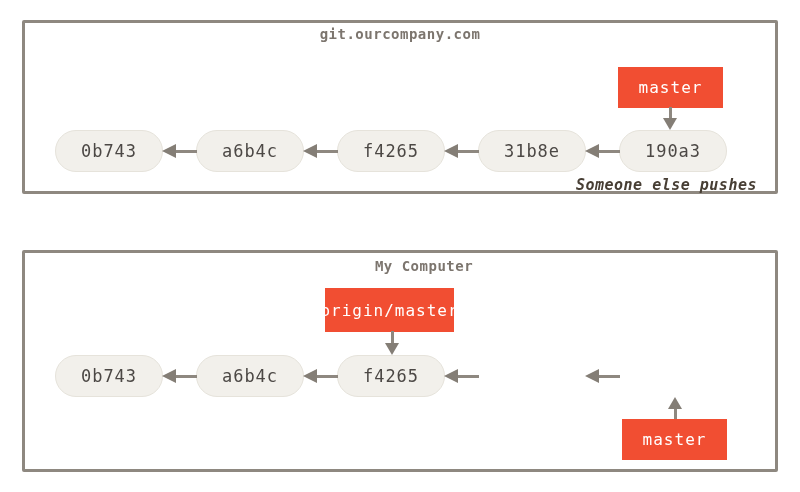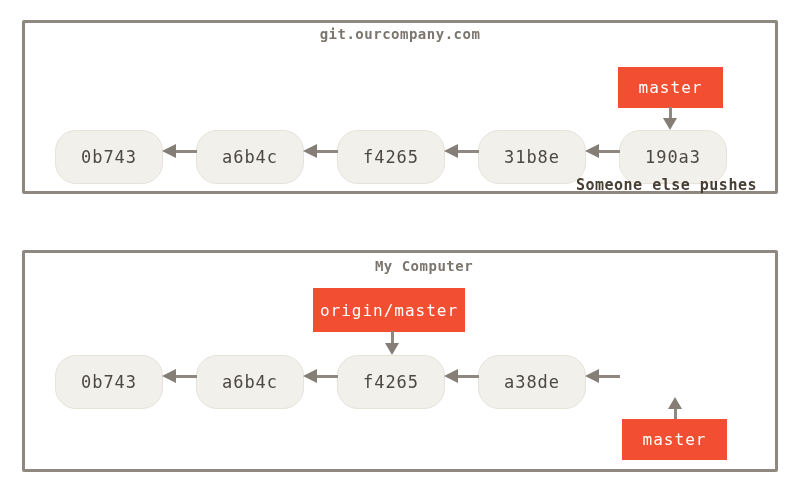--- a/index.html
+++ b/index.html
@@ -28,21 +28,21 @@
     text-align: center;
     font-size: 14px;
     font-weight: bold;
     letter-spacing: 0.5px;
     color: var(--title-text, #7c756e);
     white-space: nowrap;
   }
   .commit-node {
     position: absolute;
     width: 108px;
-    height: 54px;
+    height: 42px;
     border-radius: 21px;
     background: var(--node-fill, #f2f0eb);
     border: 1px solid var(--node-border, #e6e3db);
     box-sizing: border-box;
     display: flex;
     align-items: center;
     justify-content: center;
     font-size: 17px;
     color: var(--node-text, #4c4845);
     letter-spacing: 1px;
@@ -59,20 +59,21 @@
     white-space: nowrap;
     text-align: center;
   }
   .annotation {
     position: absolute;
     font-size: 15px;
     font-weight: bold;
     letter-spacing: 0.5px;
     color: var(--annotation-text, #473e34);
     white-space: nowrap;
+    font-style: italic;
   }
   
   .harrow { position: absolute; width: 33px; height: 14px; }
   .harrow .shaft {
     position: absolute; left: 11px; right: -1px; top: 5.5px; height: 3px;
     background: var(--arrow, #8e8880);
   }
   .harrow .head {
     position: absolute; left: -1px; top: 0; width: 0; height: 0;
     border-top: 7px solid transparent;
@@ -139,31 +140,30 @@
       <span class="head"></span>
     </div>
 
     <div class="annotation" style="right:18px; top:153px;">Someone else pushes</div>
   </section>
 
   <section class="repo-box" style="left:22px; top:250px; width:750px; height:216px;">
 
     <div class="box-title" style="top:5px;margin-left:24px;">My Computer</div>
 
-    <div class="branch-box" style="left:288px; top:35px; width:152px; height:44px;">origin/master</div>
+    <div class="branch-box" style="left:300px; top:35px; width:129px; height:44px;">origin/master</div>
 
     <div class="varrow down" style="left:360px; top:79px; height:23px;">
       <span class="shaft"></span>
       <span class="head"></span>
     </div>
 
     <div class="commit-node" style="left:30px; top:102px;">0b743</div>
     <div class="commit-node" style="left:171px; top:102px;">a6b4c</div>
     <div class="commit-node" style="left:312px; top:102px;">f4265</div>
-    <div class="commit-node" style="left:453px; top:102px;">a38de</div>
 
     <div class="harrow" style="left:138px; top:116px;">
       <span class="shaft"></span>
       <span class="head"></span>
     </div>
     <div class="harrow" style="left:279px; top:116px;">
       <span class="shaft"></span>
       <span class="head"></span>
     </div>
     <div class="harrow" style="left:420px; top:116px;">

